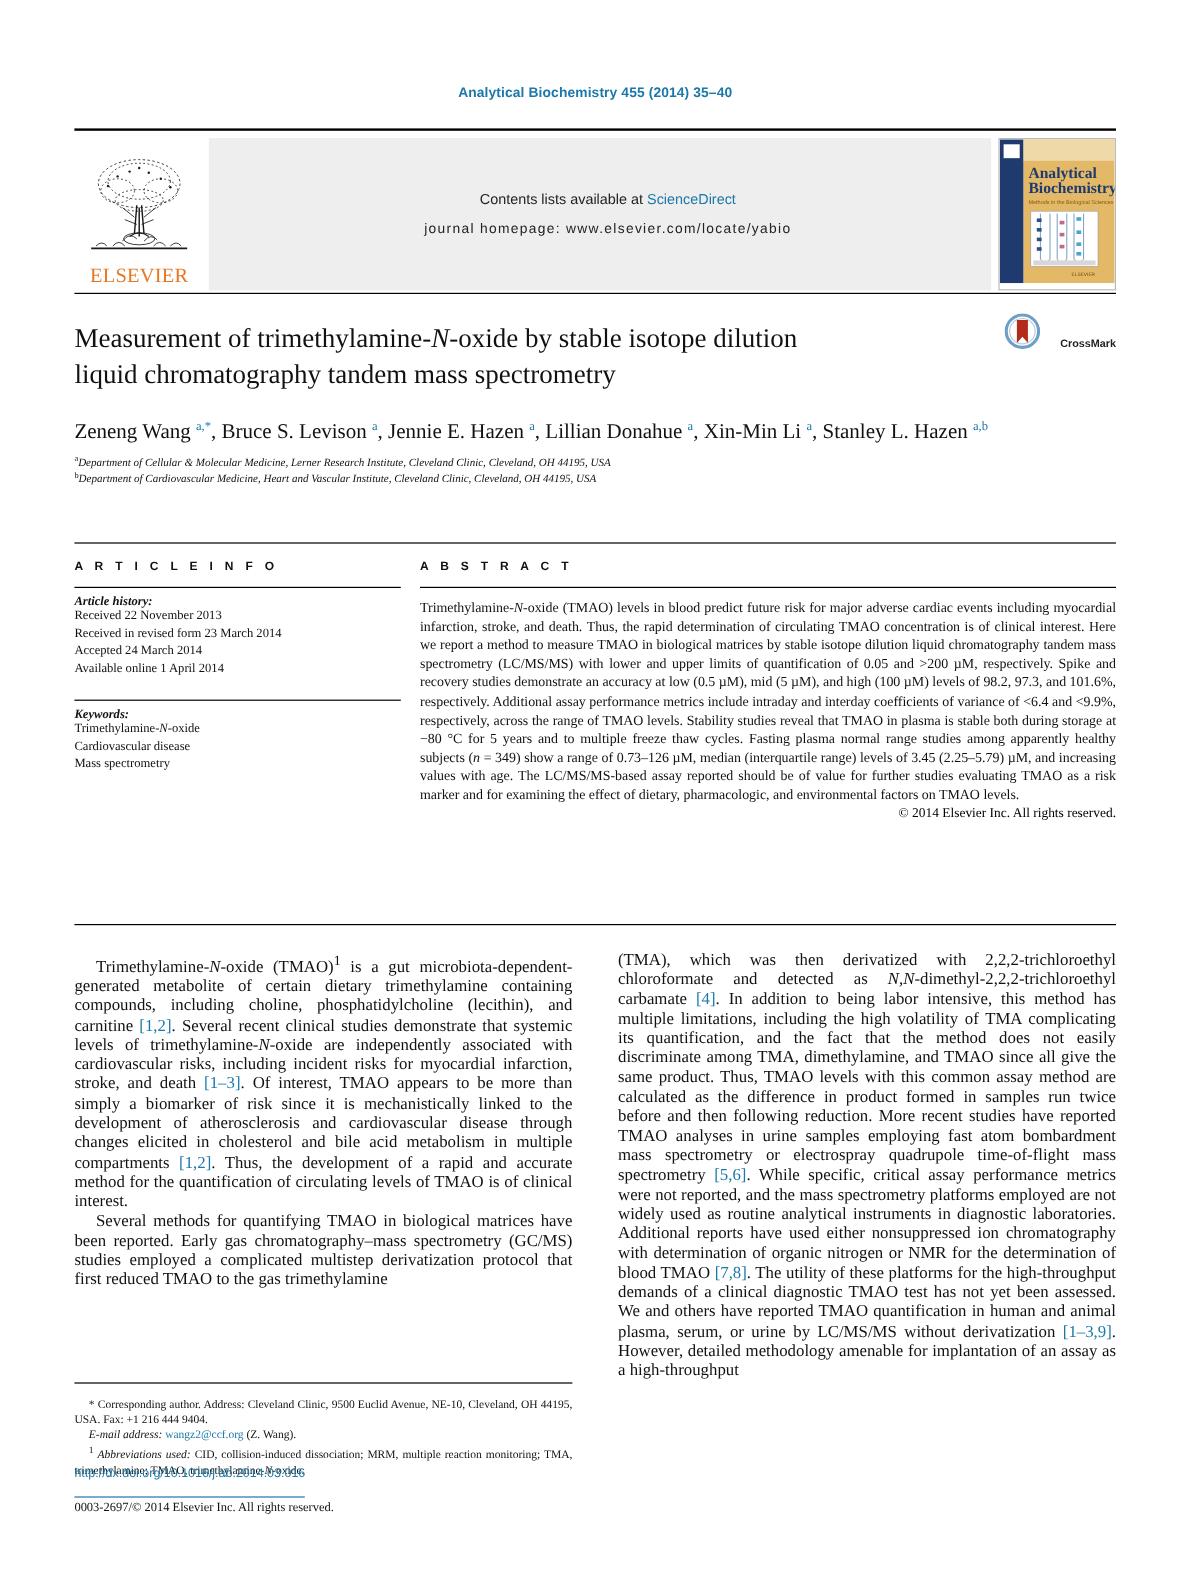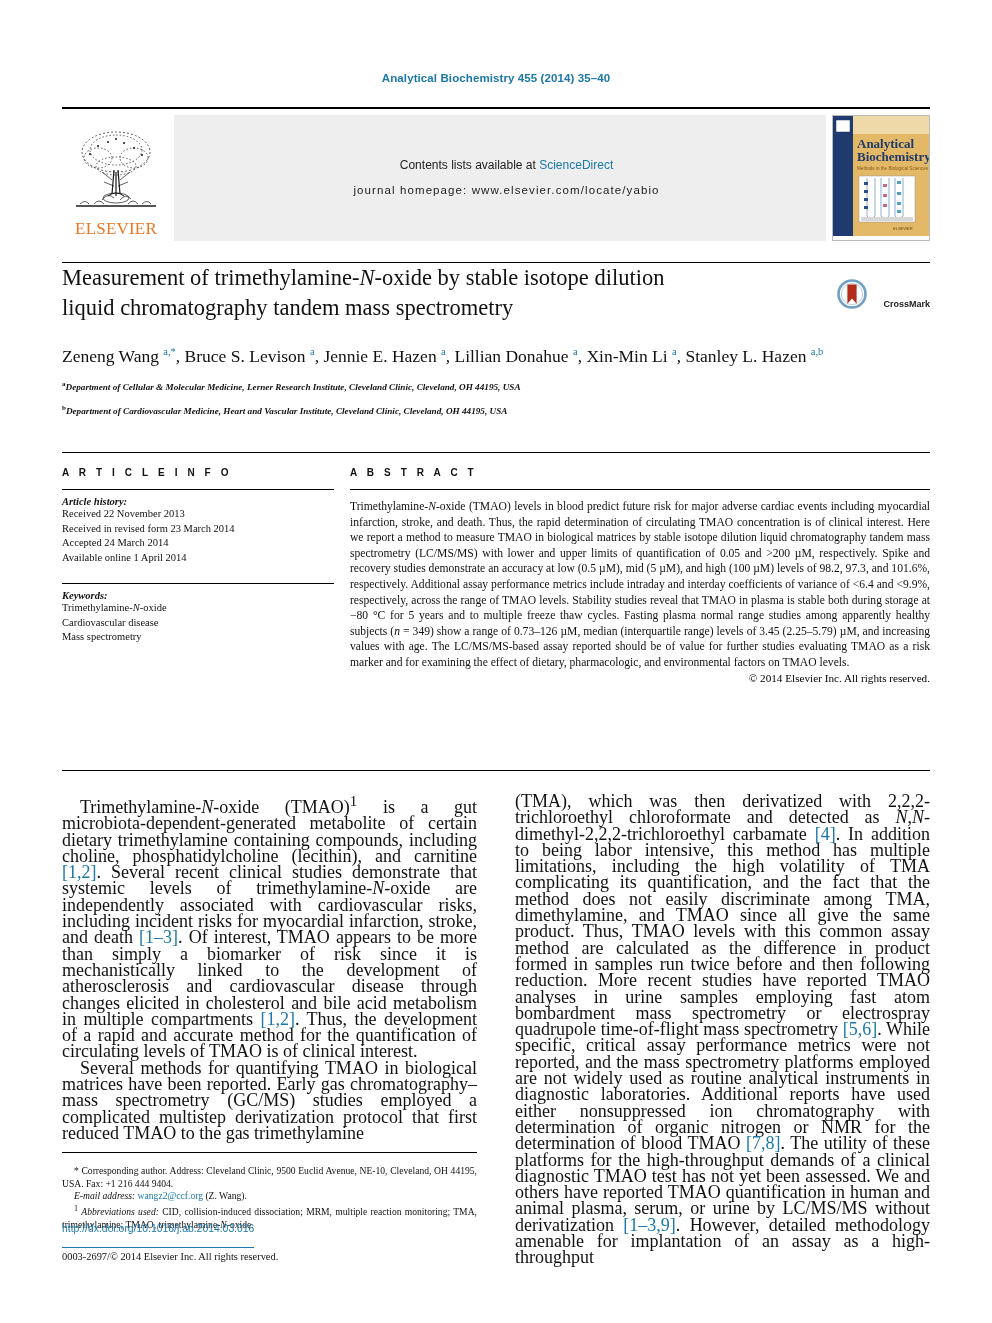--- a/index.html
+++ b/index.html
@@ -100,24 +100,25 @@
     margin-left: 6px;
     border: 1px solid #bbb;
     background: #fff;
     position: relative;
     overflow: hidden;
   }
 
   
   .title-block {
     position: absolute;
-    top: 262px;
+    top: 244px;
     left: 62px;
     width: 868px;
     border-top: 1.1px solid #000;
+    padding-top: 22px;
   }
   .article-title {
     font-family: "Liberation Serif", serif;
     font-size: 22.5px;
     line-height: 30px;
     color: #111;
     width: 700px;
     font-weight: normal;
     margin: 0;
   }
@@ -143,24 +144,23 @@
     font-family: "Liberation Serif", serif;
     font-size: 17.5px;
     color: #111;
     line-height: 22px;
   }
   .authors sup { color: #1b78a8; font-size: 10.5px; }
   .affil {
     font-family: "Liberation Serif", serif;
     font-style: italic;
     font-size: 9.2px;
-    line-height: 20px;
+    line-height: 10px;
     color: #111;
     margin-top: 7px;
-    font-weight: bold;
   }
   .affil sup { font-style: normal; font-size: 7px; }
 
   
   .info-abstract {
     position: absolute;
     top: 452px;
     left: 62px;
     width: 868px;
     border-top: 1.1px solid #000;
@@ -226,21 +226,21 @@
     top: 793px;
     left: 62px;
     width: 868px;
     display: flex;
     gap: 38px;
   }
   .body-col { width: 415px; flex: 0 0 415px; }
   .body-col p {
     margin: 0;
     font-family: "Liberation Serif", serif;
-    font-size: 18px;
+    font-size: 14px;
     line-height: 16.3px;
     text-align: justify;
     color: #111;
     text-indent: 18px;
     hyphens: manual;
   }
   .body-col p.noindent { text-indent: 0; }
   .ref { color: #1b78a8; }
   .ital { font-style: italic; }
 

